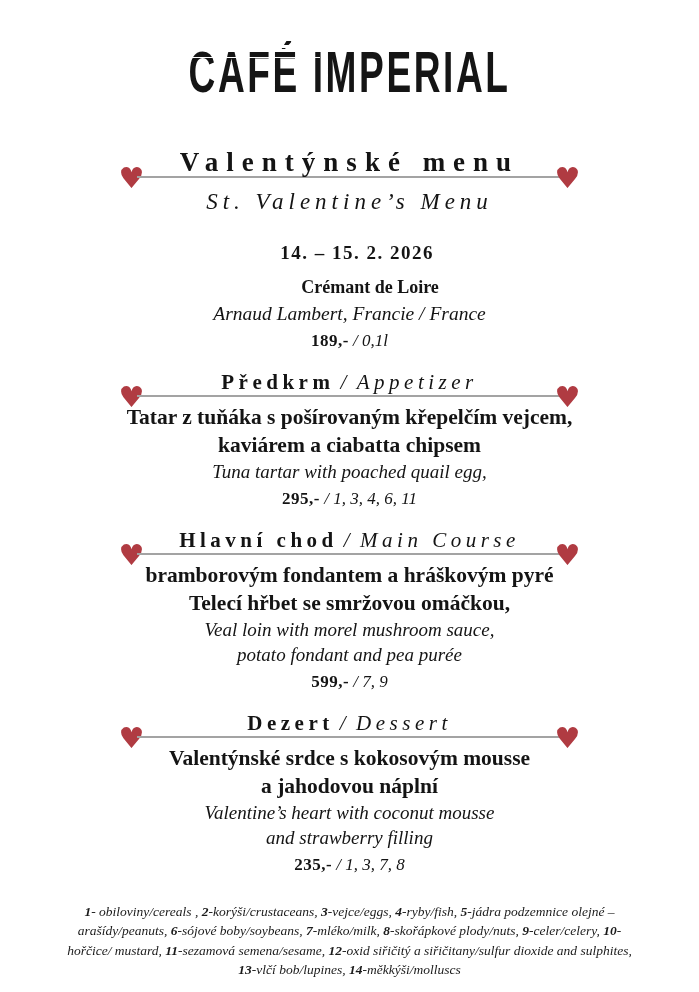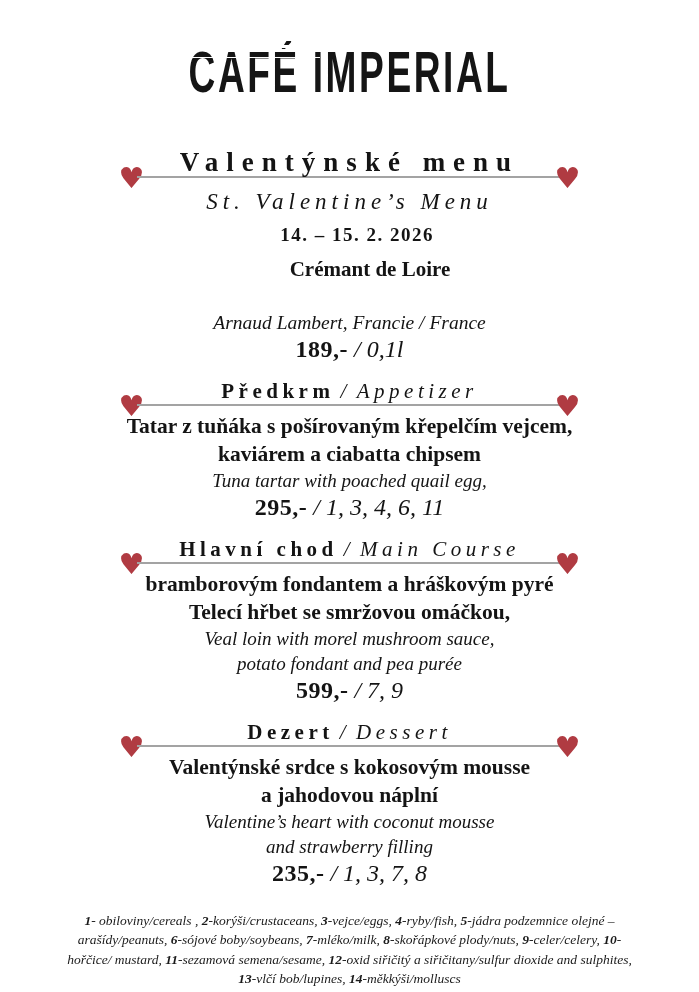--- a/index.html
+++ b/index.html
@@ -85,38 +85,38 @@
   }
   .title-en {
     margin-top: 3px;
     text-align: center;
     font-style: italic;
     font-size: 23px;
     line-height: 30px;
     letter-spacing: 5px;
   }
   .title-date {
-    margin-top: 5px;
+    margin-top: 23px;
     text-align: center;
     font-weight: bold;
     font-size: 19px;
     line-height: 25px;
     letter-spacing: 1.5px;
     padding-left: 15px;
   }
 
   
   .wine { margin-top: 9px; text-align: center; }
-  .wine-name { font-weight: bold; font-size: 21px; line-height: 27px; padding-left: 41px; }
-  .wine-producer { font-style: italic; font-size: 19.5px; line-height: 26px; margin-top: 27px; }
+  .wine-name { font-weight: bold; font-size: 18px; line-height: 27px; padding-left: 41px; }
+  .wine-producer { font-style: italic; font-size: 19.5px; line-height: 26px; }
 
   
   .price-line {
     text-align: center;
-    font-size: 24px;
+    font-size: 17px;
     line-height: 27px;
     font-family: Liberation Serif, serif;
   }
   .price-line b { font-weight: bold; letter-spacing: 0.5px; }
   .price-line .allerg { font-style: italic; }
 
   
   .course-header { margin-top: 16px; height: 33px; --rule-top: 25px; }
   .h-cz {
     font-weight: bold;

